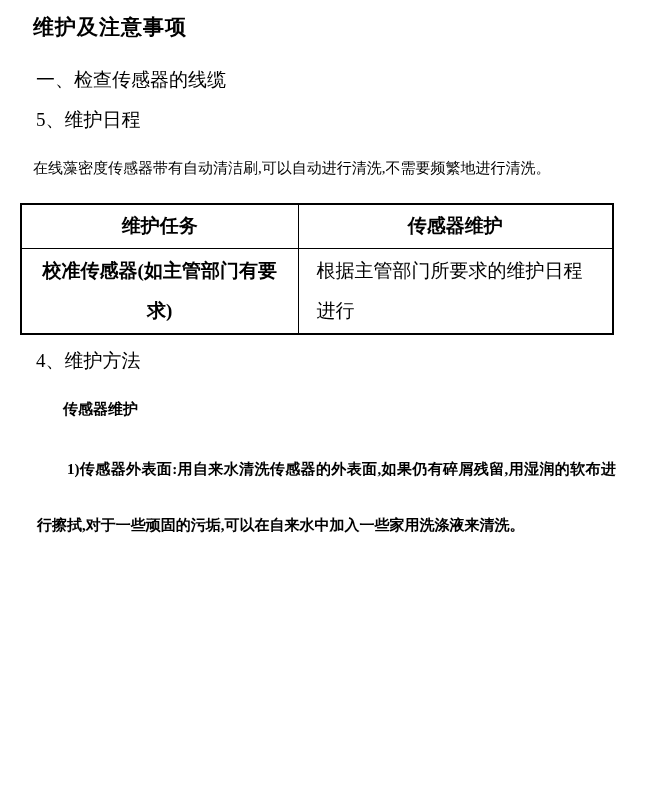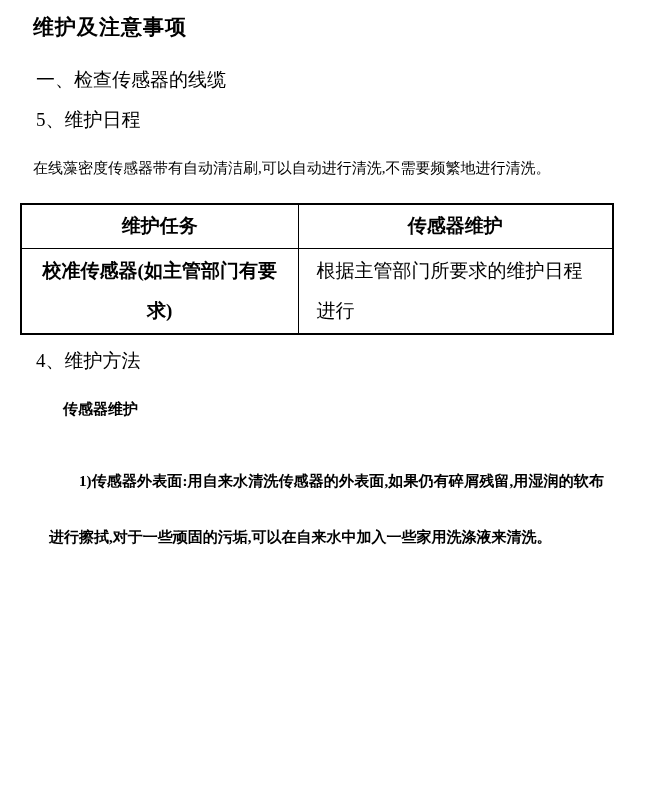--- a/index.html
+++ b/index.html
@@ -71,21 +71,21 @@
     padding: 2px 18px;
     line-height: 40px;
   }
   .cell-task {
     font-weight: bold;
     text-align: center;
   }
   .cell-freq {
     text-align: left;
   }
-  .steps-block p { margin: 16px; }
+  .steps-block p { margin: 4px; }
 </style>
 </head>
 <body>
 
 <div class="page">
 
   <h1 class="doc-title">维护及注意事项</h1>
 
   <p class="line">一、检查传感器的线缆</p>
 

